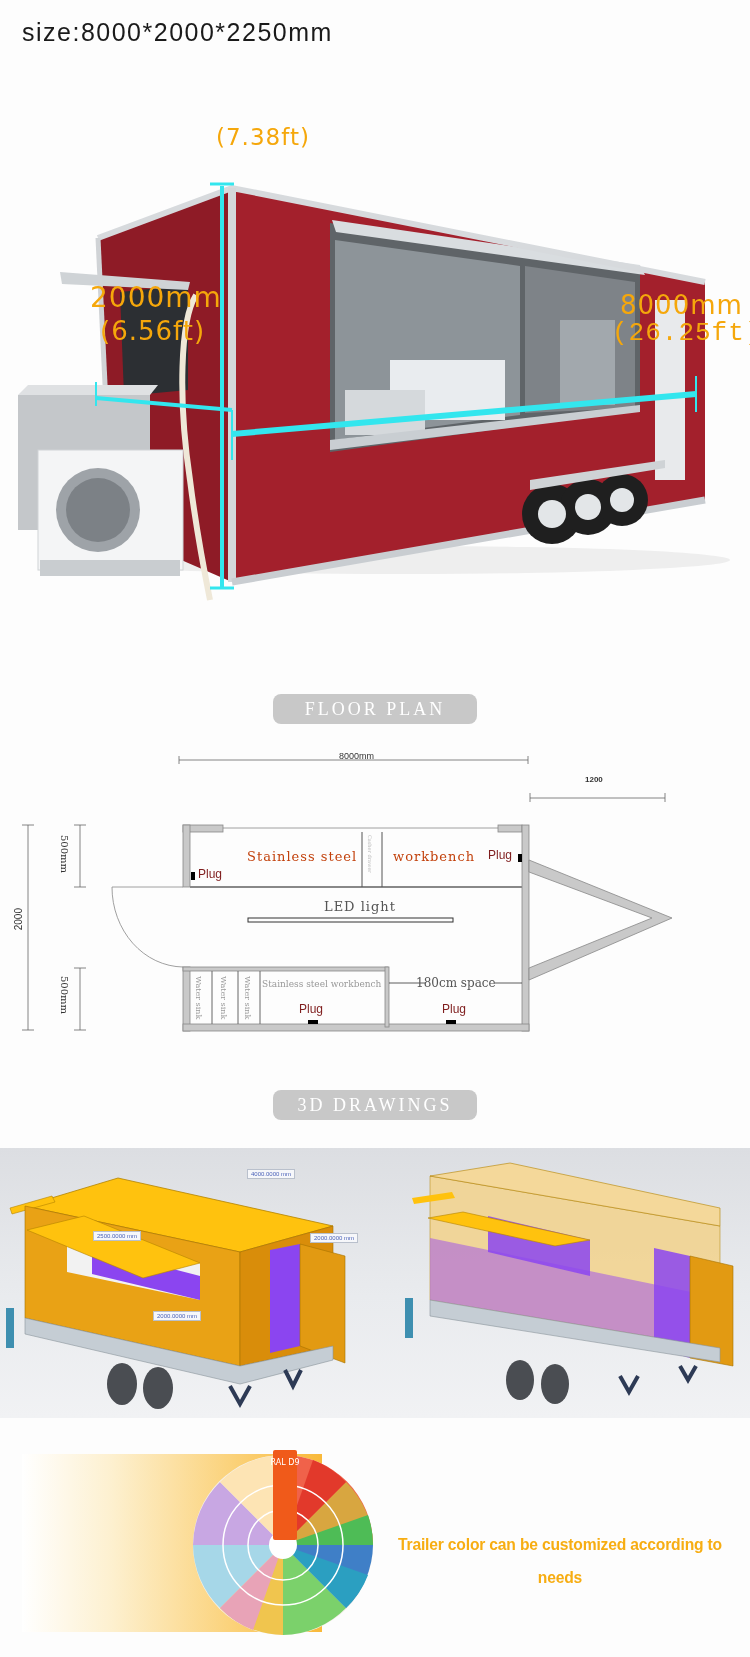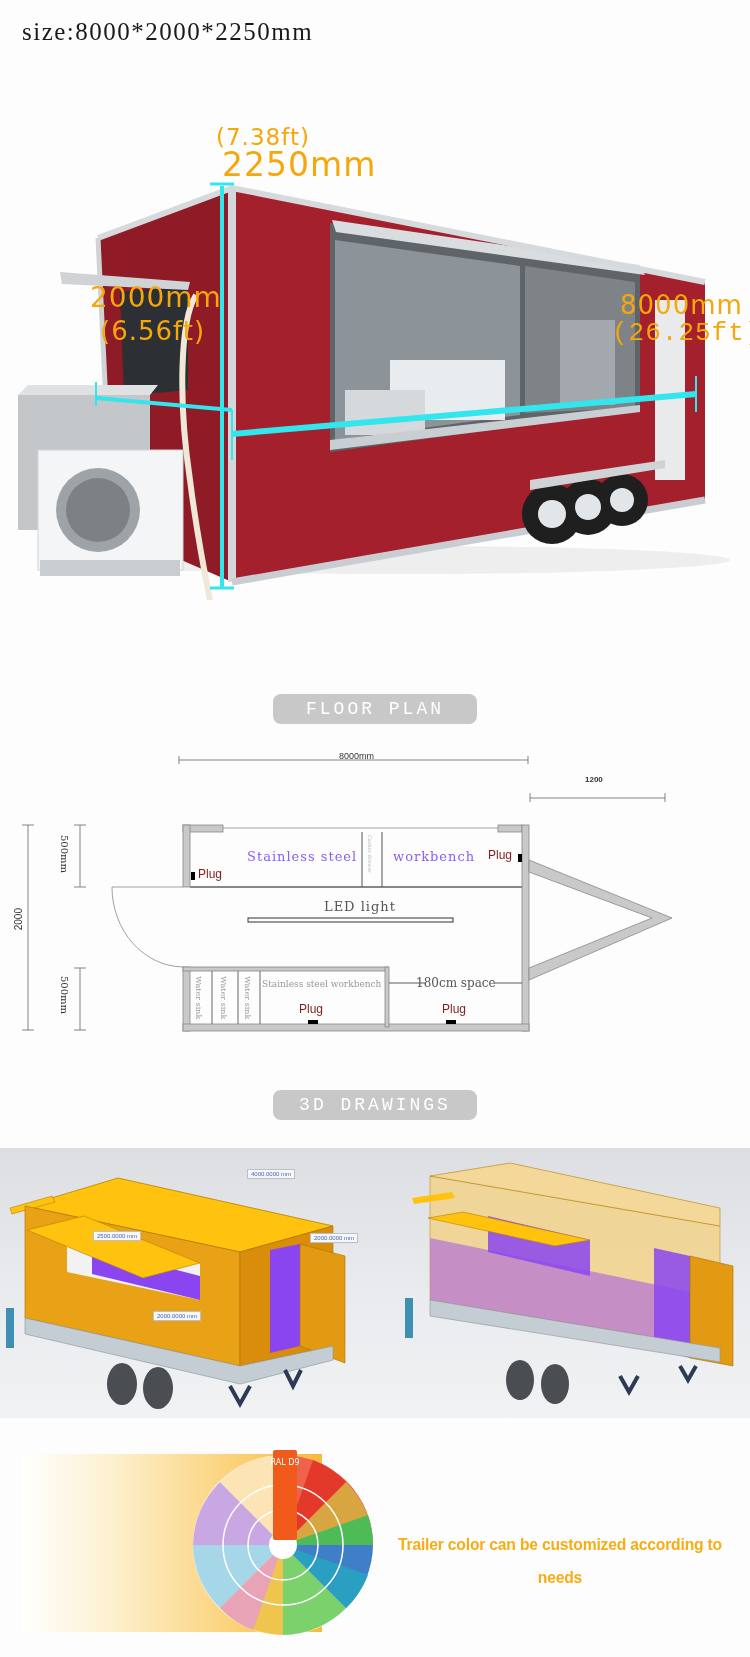--- a/index.html
+++ b/index.html
@@ -1,40 +1,40 @@
 <!DOCTYPE html>
 <html><head>
 <meta charset="utf-8">
 <style>
   * { box-sizing: border-box; margin: 0; padding: 0; }
   html, body { width: 750px; background: #fdfdfd; }
   body { position: relative; height: 1657px; overflow: hidden; font-family: "DejaVu Sans", sans-serif; }
 
-  .size-title { position: absolute; left: 22px; top: 18px; font-size: 25px; color: #1a1a1a; letter-spacing: 1.5px; font-family: Liberation Serif, serif; }
+  .size-title { position: absolute; left: 22px; top: 18px; font-size: 25px; color: #1a1a1a; letter-spacing: 1.5px; font-family: Liberation Sans, sans-serif; }
 
   
   .photo { position: absolute; left: 0; top: 60px; width: 622px; height: 560px; }
   .photo svg { position: absolute; left: 0; top: 0; }
   .dim-label { position: absolute; color: #f5a70b; font-family: "DejaVu Sans", sans-serif; letter-spacing: 1px; line-height: 1; }
   .dim-h-ft { left: 216px; top: 66px; font-size: 23px; }
   .dim-h-mm { left: 222px; top: 88px; font-size: 33px; }
   .dim-w-mm { left: 90px; top: 224px; font-size: 28px; }
   .dim-w-ft { left: 100px; top: 258px; font-size: 26px; }
   .dim-l-mm { left: 620px; top: 232px; font-size: 26px; }
   .dim-l-ft { left: 612px; top: 260px; font-size: 26px; font-family: Liberation Mono, monospace; }
 
   
   .pill { position: absolute; left: 50%; transform: translateX(-50%); width: 204px; height: 30px; border-radius: 8px; background: #c8c8c8;
-          color: #fff; font-family: Liberation Mono, monospace; font-size: 18px; letter-spacing: 3px; text-align: center; line-height: 30px; }
+          color: #fff; font-family: Liberation Serif, serif; font-size: 18px; letter-spacing: 3px; text-align: center; line-height: 30px; }
   .pill-floor { top: 694px; }
   .pill-3d { top: 1090px; }
 
   
   .floor { position: absolute; left: 0; top: 740px; width: 750px; height: 310px; }
-  .fp-text { position: absolute; font-family: "DejaVu Serif", serif; color: #8b5cf6; white-space: nowrap; line-height: 1; }
+  .fp-text { position: absolute; font-family: "DejaVu Serif", serif; color: #c2410c; white-space: nowrap; line-height: 1; }
   .fp-sans { position: absolute; font-family: "Liberation Sans", sans-serif; color: #7f1d1d; white-space: nowrap; line-height: 1; }
   .vert { writing-mode: vertical-rl; }
 
   
   .render { position: absolute; left: 0; top: 1148px; width: 750px; height: 270px; background: linear-gradient(180deg, #dcdee2 0%, #e9ebee 55%, #f1f2f4 100%); }
   .cad-label { position: absolute; background: #f6f7fa; border: 1px solid #b9c0cc; color: #4a62b8; font-size: 6px; padding: 1px 3px; font-family: "Liberation Sans", sans-serif; white-space: nowrap; }
 
   
   .color-strip { position: absolute; left: 22px; top: 1454px; width: 300px; height: 178px;
                  background: linear-gradient(90deg, rgba(255,255,255,1) 0%, #fdf0cf 30%, #fbd27a 70%, #f9b93a 100%); }
@@ -103,21 +103,20 @@
       <line x1="210" y1="124" x2="234" y2="124" stroke-width="3"></line>
       <line x1="210" y1="528" x2="234" y2="528" stroke-width="3"></line>
       <line x1="96" y1="338" x2="232" y2="350"></line>
       <line x1="96" y1="322" x2="96" y2="346" stroke-width="2"></line>
       <line x1="232" y1="374" x2="696" y2="334" stroke-width="6"></line>
       <line x1="232" y1="350" x2="232" y2="400" stroke-width="2"></line>
       <line x1="696" y1="316" x2="696" y2="352" stroke-width="2"></line>
     </g>
   </svg>
   <div class="dim-label dim-h-ft">(7.38ft)</div>
-  <div class="dim-label dim-h-mm">2250mm</div>
   <div class="dim-label dim-w-mm">2000mm</div>
   <div class="dim-label dim-w-ft">(6.56ft)</div>
   <div class="dim-label dim-l-mm">8000mm</div>
   <div class="dim-label dim-l-ft">(26.25ft)</div>
 </div>
 
 <div class="pill pill-floor">FLOOR PLAN</div>
 
 <div class="floor">
   <svg width="750" height="310" viewBox="0 0 750 310" style="position:absolute;left:0;top:0">

